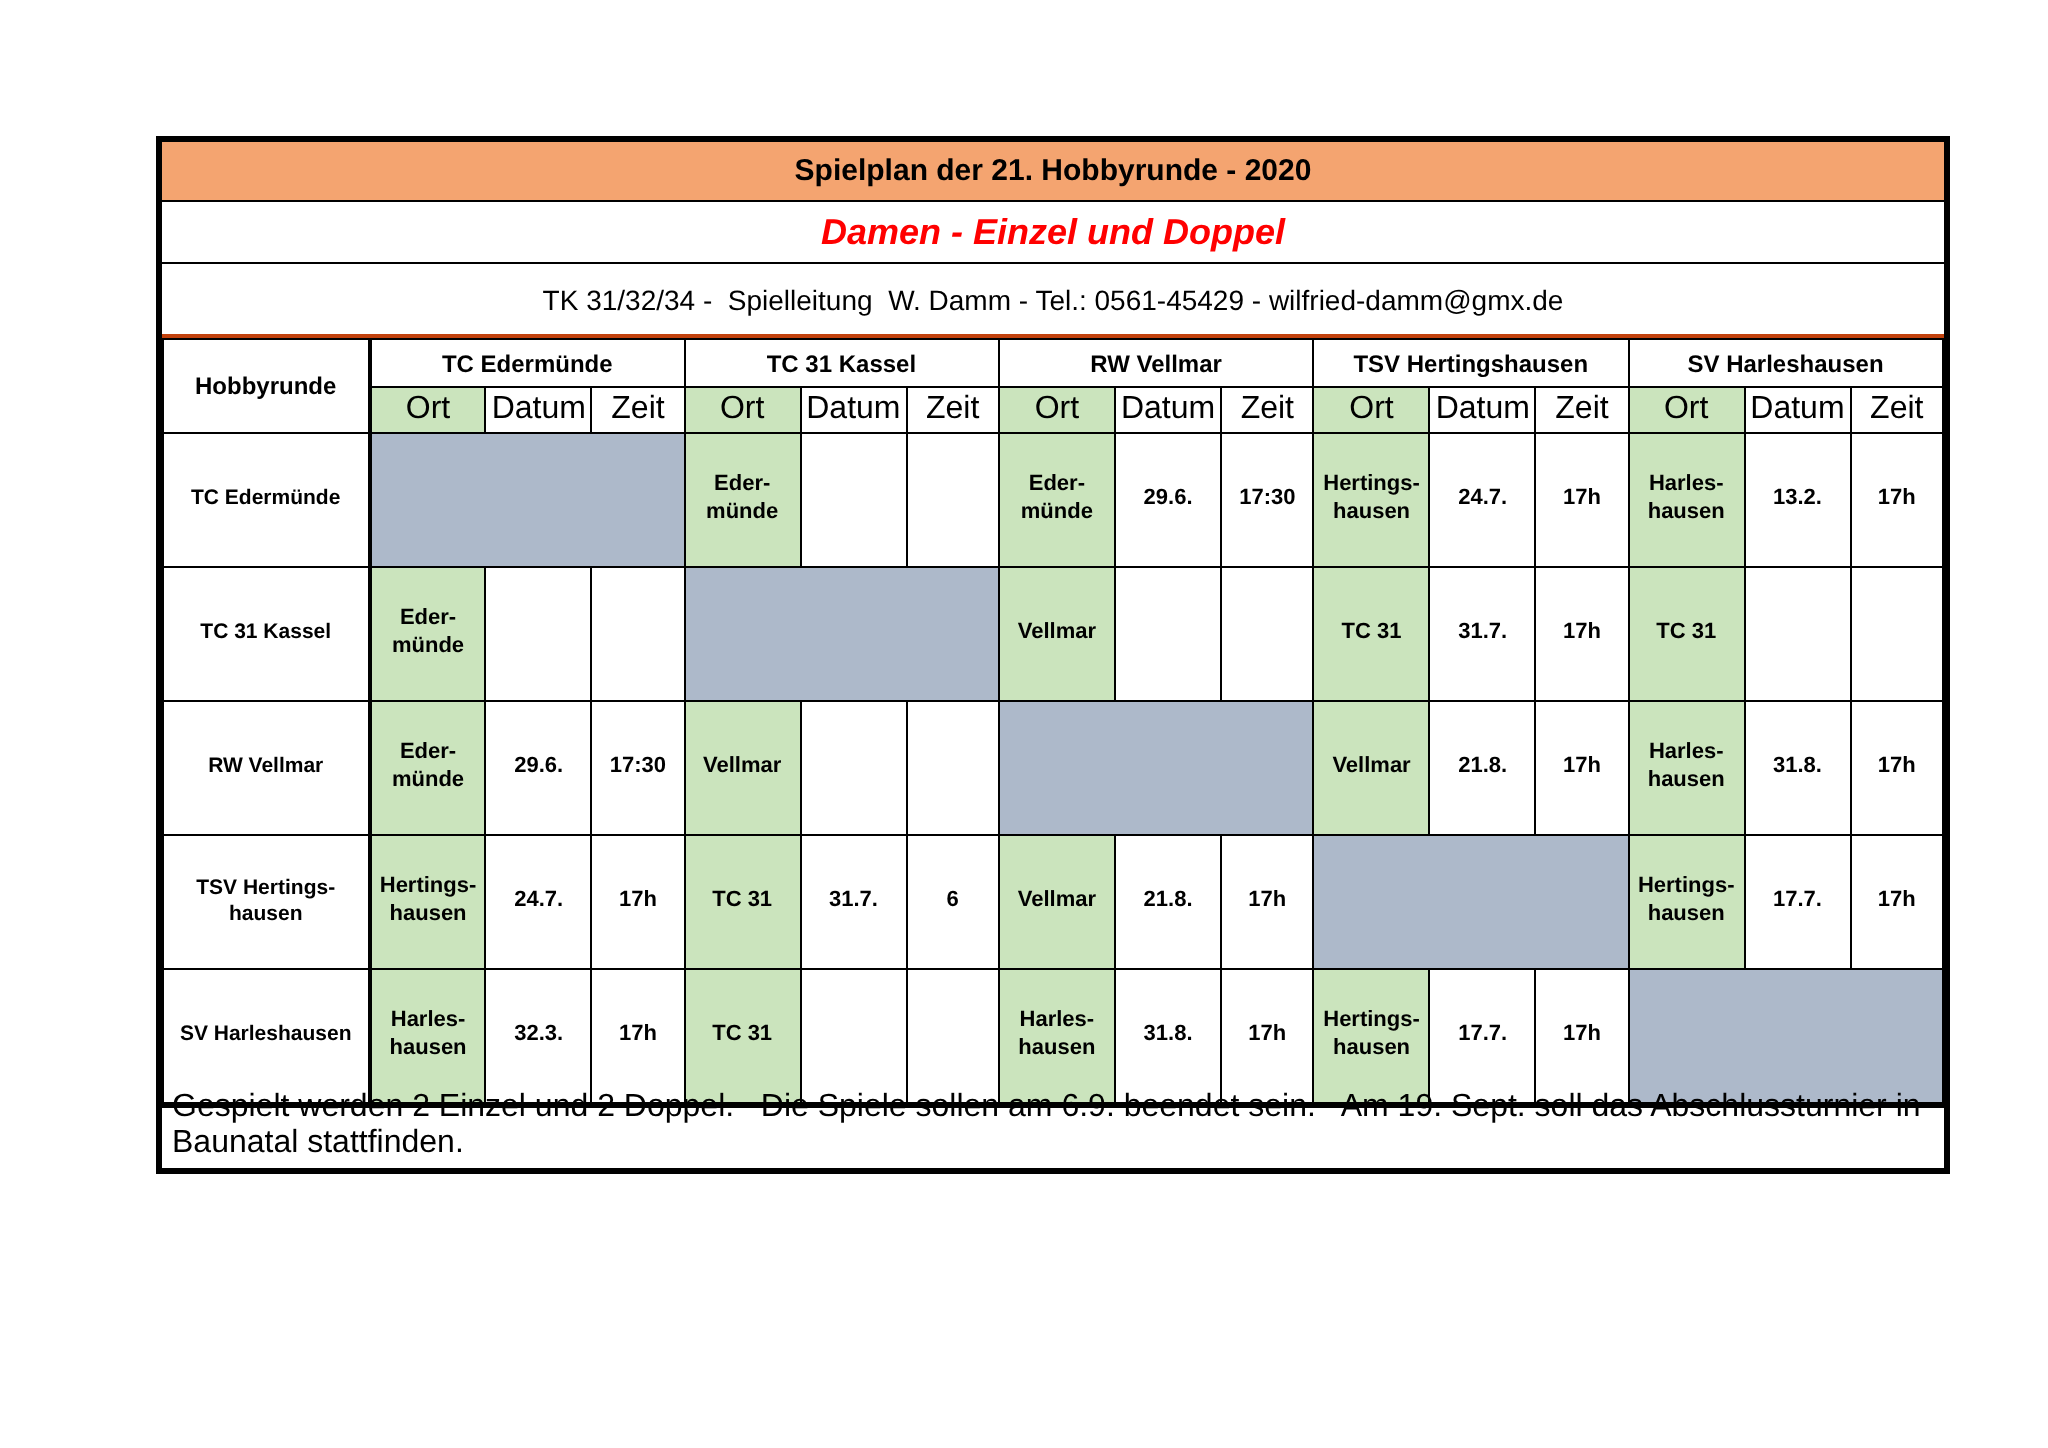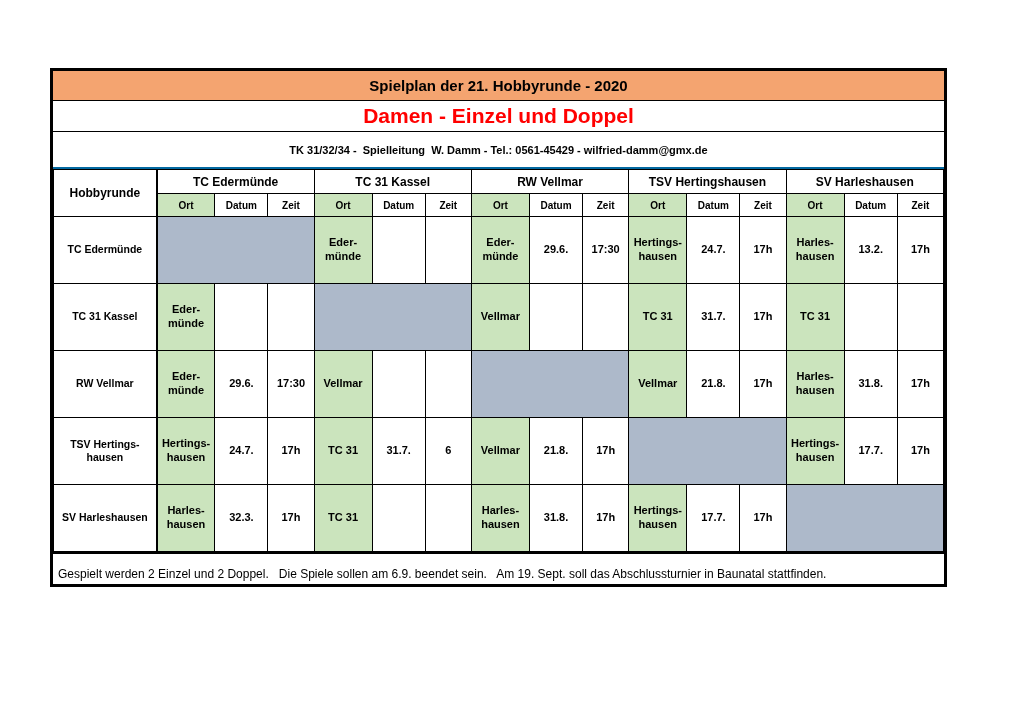--- a/index.html
+++ b/index.html
@@ -1,59 +1,59 @@
 <!DOCTYPE html>
 <html style="--banner: #F4A470; --subtitle_text: #FF0000; --ort_green: #CBE4BD; --self_gray: #ADB9CA;"><head>
 <meta charset="utf-8">
 <style>
   html,body { margin:0; padding:0; }
   body {
     width:1024px; height:724px; background:#ffffff; position:relative;
     font-family:"Liberation Sans", sans-serif; color:#000;
   }
   .sheet {
-    position:absolute; left:50px; top:68px; width:897px;
+    position:absolute; left:78px; top:68px; width:897px;
     box-sizing:border-box; border:3px solid #000; background:#fff;
   }
   .banner-title {
     height:29px; background:var(--banner,#F4A470); border-bottom:1px solid #000;
     display:flex; align-items:center; justify-content:center;
     font-weight:bold; font-size:15px;
   }
   .banner-subtitle {
     height:30px; border-bottom:1px solid #000; color:var(--subtitle_text,#FF0000);
     display:flex; align-items:center; justify-content:center;
-    font-weight:bold; font-size:21px;
+    font-weight:bold; font-size:18px;font-style:italic;
   }
   .banner-info {
-    height:35px; border-bottom:2px solid #0369a1;
+    height:35px; border-bottom:2px solid #c2410c;
     display:flex; align-items:center; justify-content:center;
-    font-weight:bold; font-size:11px; white-space:pre-wrap;
+    font-weight:normal; font-size:14px; white-space:pre-wrap;
   }
   table.schedule { border-collapse:collapse; table-layout:fixed; width:100%; }
   .schedule th, .schedule td {
     border:1px solid #000; text-align:center; vertical-align:middle;
     padding:0 2px; overflow:hidden;
   }
   thead tr.teams th { height:23px; font-size:12px; font-weight:bold; background:#fff; }
-  thead tr.subs th { height:22px; font-size:10px; font-weight:bold; background:#fff; }
+  thead tr.subs th { height:22px; font-size:16px; font-weight:normal; background:#fff; }
   tbody tr.match-row { height:67px; }
   tbody th.rowhead {
     font-weight:bold; font-size:10.5px; background:#fff;
     border-right-width:2px; padding:0 1px; line-height:1.25;
   }
   tbody td { font-weight:bold; font-size:11px; line-height:1.25; background:#fff; }
   .green { background:var(--ort_green,#CBE4BD) !important; }
   .self  { background:var(--self_gray,#ADB9CA) !important; }
   .blk   { border-left-width:2px; }
   th.corner { font-weight:bold; font-size:12px; border-right-width:2px; }
   .footer-note {
     border-top:2px solid #000; height:32px; box-sizing:border-box;
     display:flex; align-items:flex-end; padding:0 5px 3px 5px;
-    font-size:12px; white-space:pre-wrap;
+    font-size:16px; white-space:pre-wrap;
   }
 </style>
 </head>
 <body>
 
 <div class="sheet">
 
   <div class="banner-title">Spielplan der 21. Hobbyrunde - 2020</div>
   <div class="banner-subtitle">Damen - Einzel und Doppel</div>
   <div class="banner-info">TK 31/32/34 -  Spielleitung  W. Damm - Tel.: 0561-45429 - wilfried-damm@gmx.de</div>

